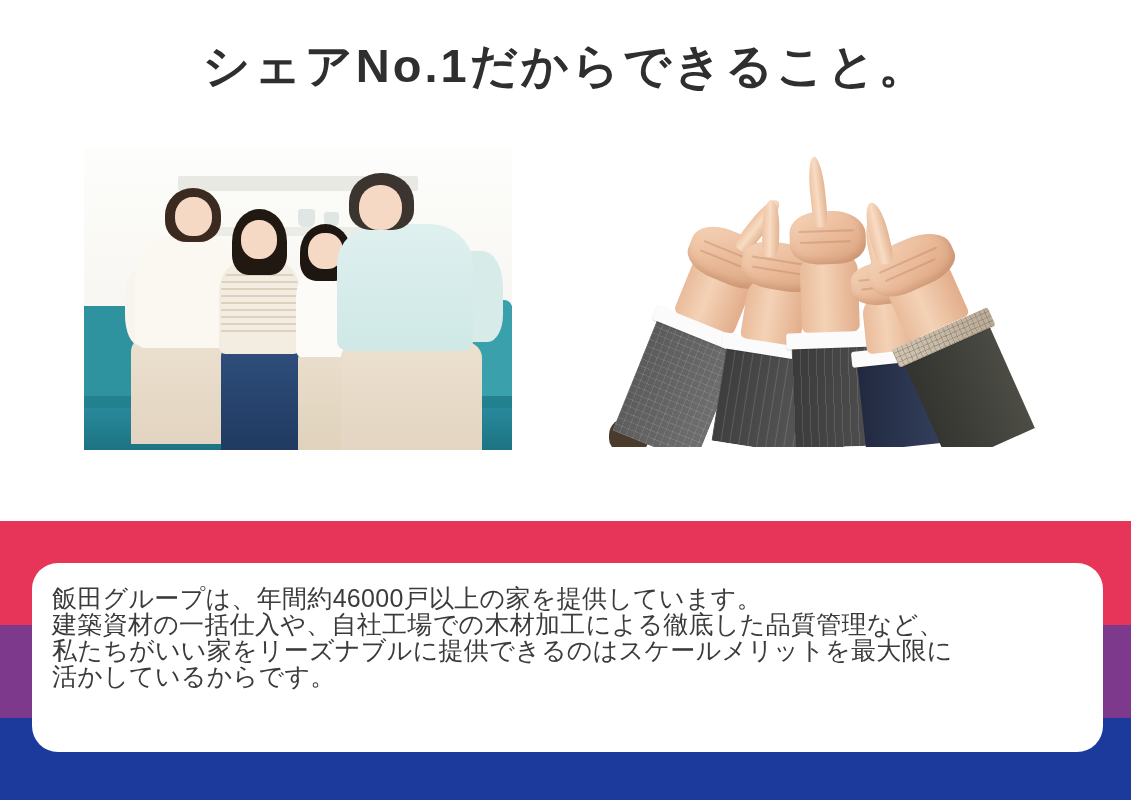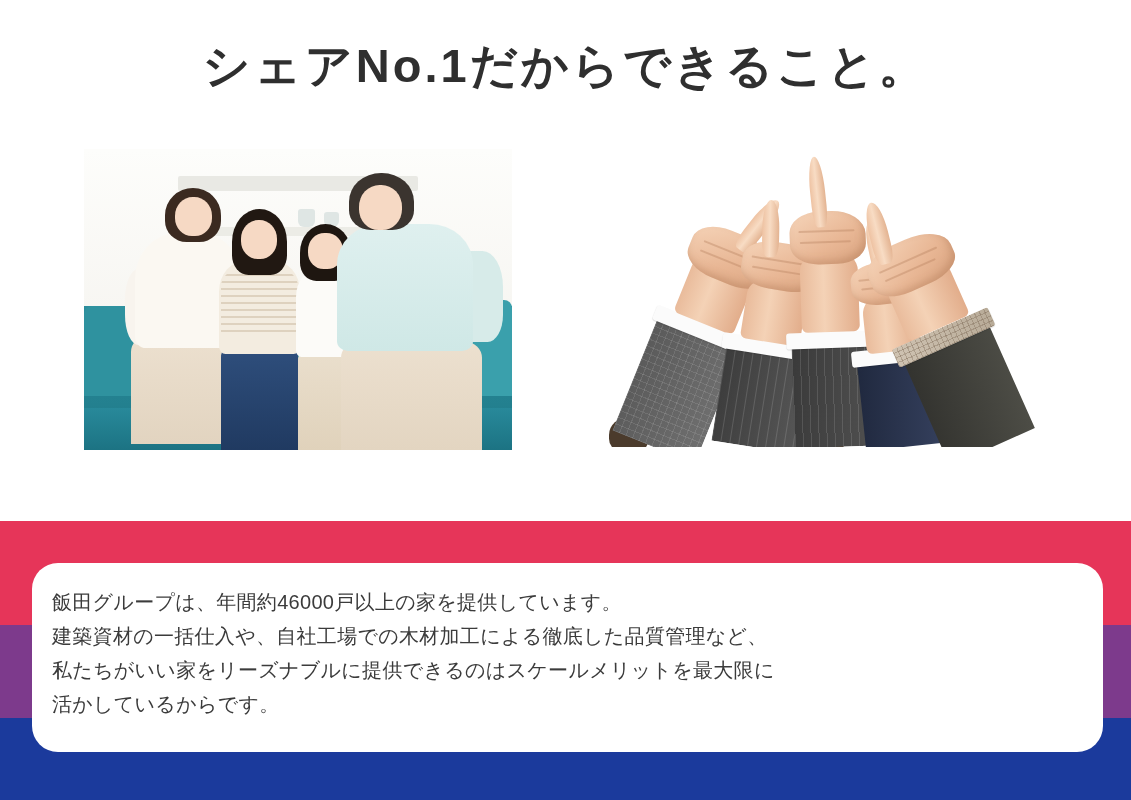--- a/index.html
+++ b/index.html
@@ -338,22 +338,22 @@
     width: 1071px;
     height: 189px;
     background: #ffffff;
     border-radius: 26px;
   }
   #info-text {
     position: absolute;
     left: 20px;
     top: 22px;
     right: 28px;
-    font-size: 20px;
-    line-height: 34px;
+    font-size: 25px;
+    line-height: 26px;
     color: #3b3b3b;
     letter-spacing: 0.3px;
     white-space: pre-line;
   }
 </style>
 </head>
 <body>
 
 <div id="page" style="background: rgb(255, 255, 255);">
 

